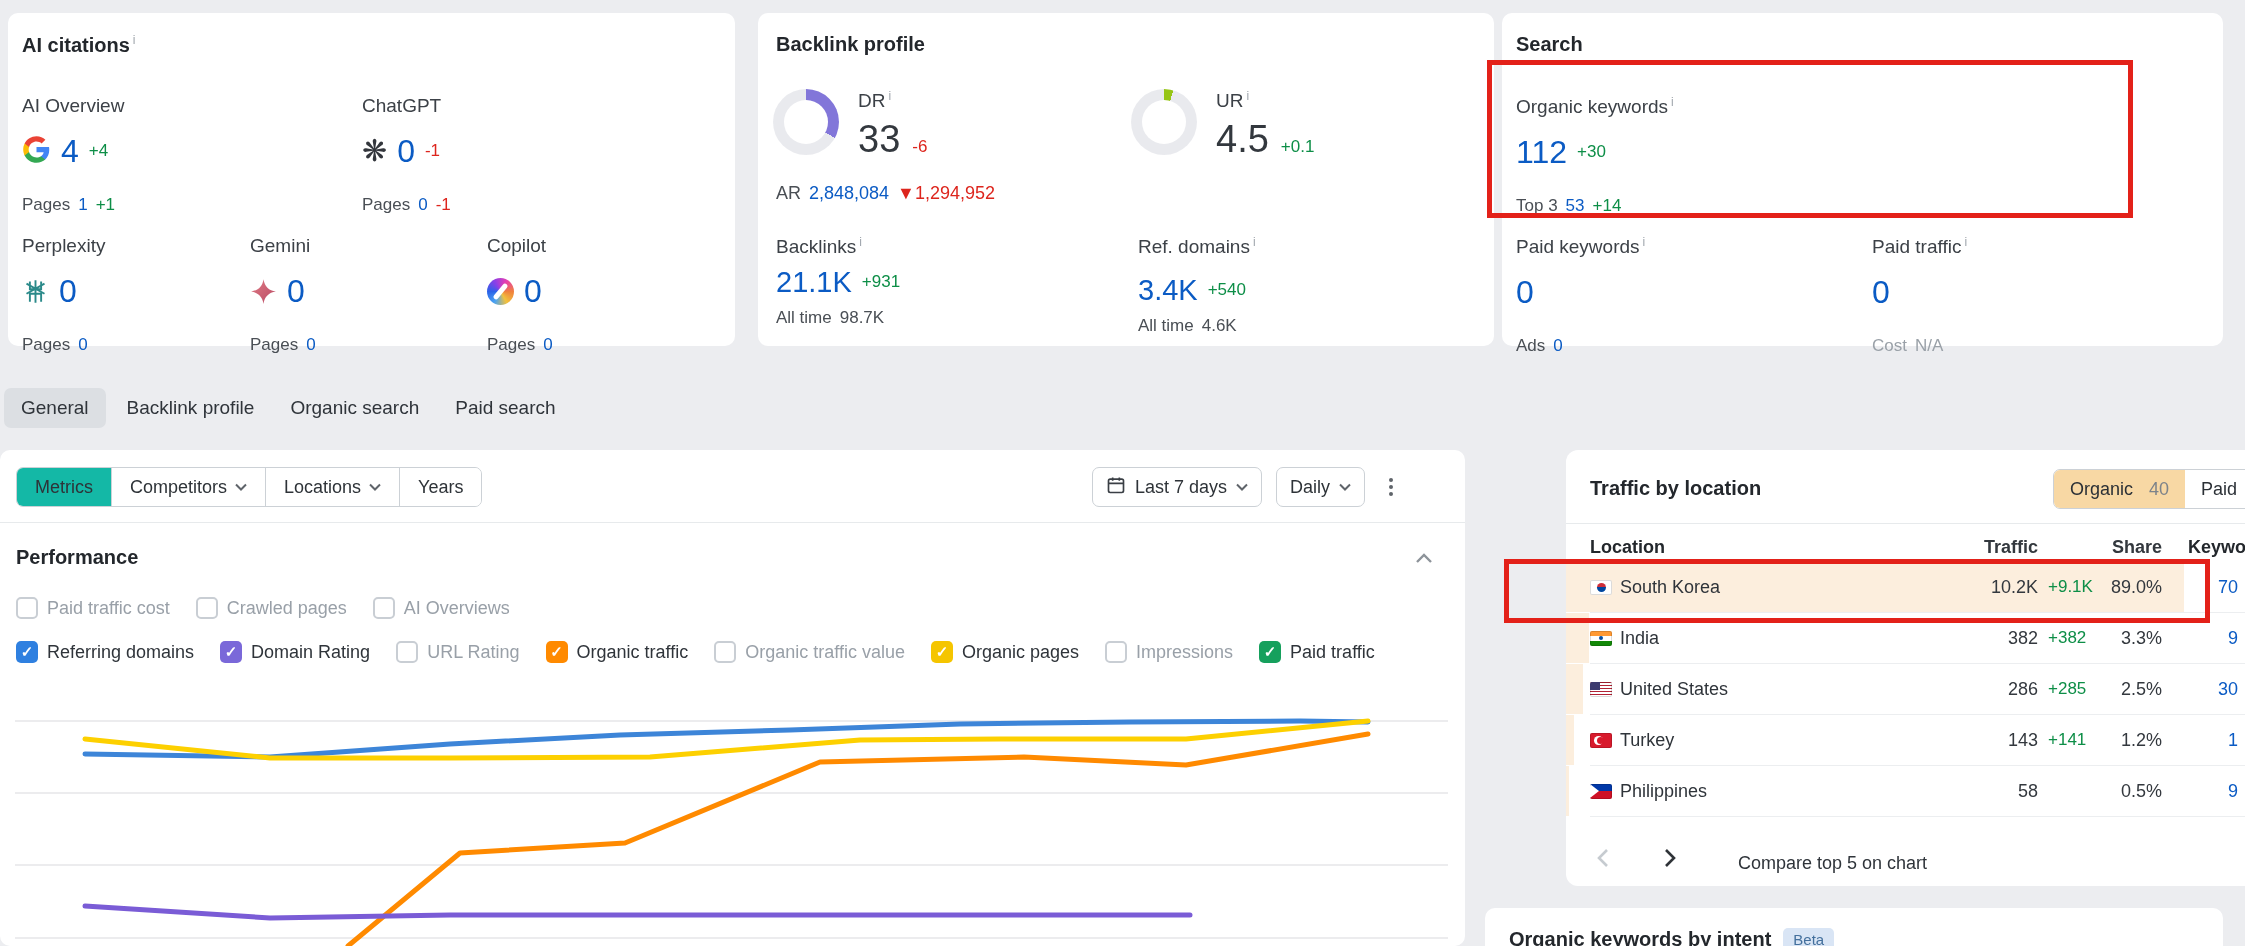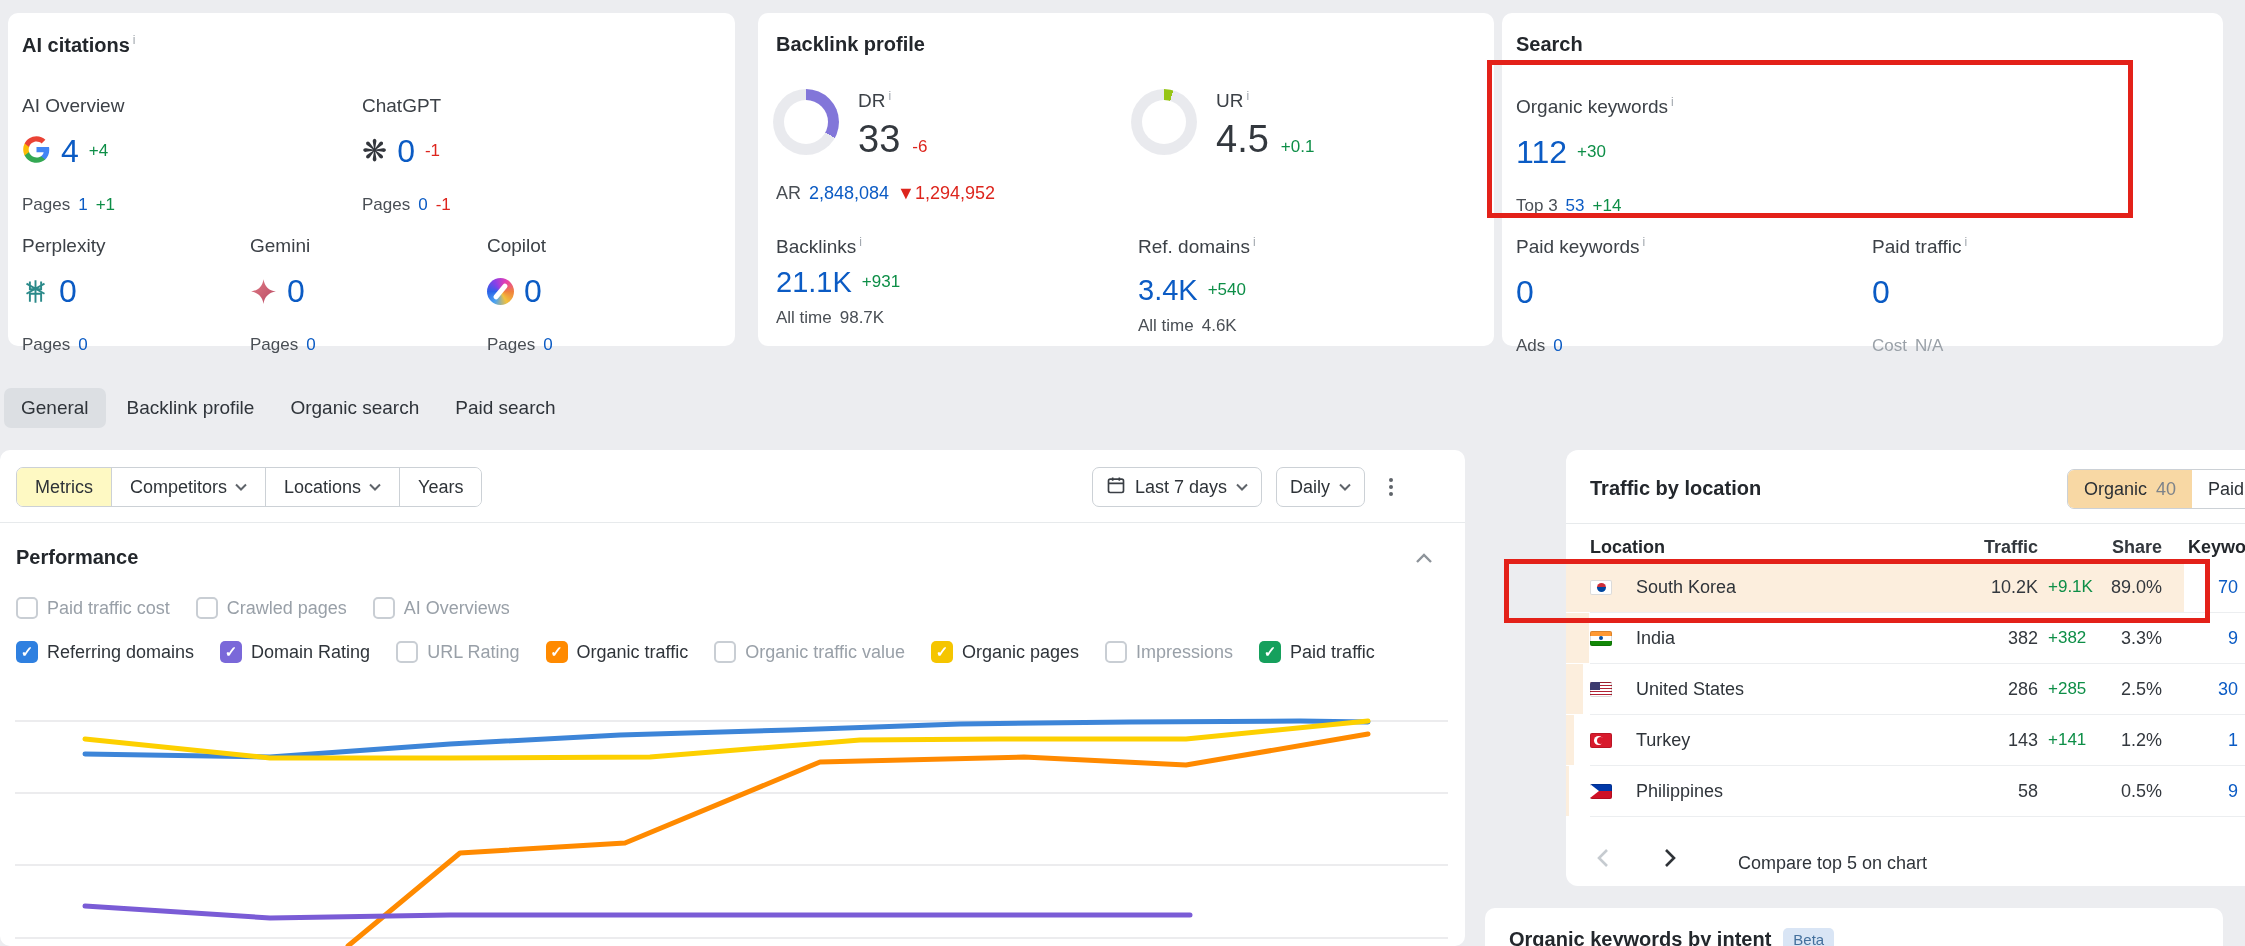--- a/index.html
+++ b/index.html
@@ -40,52 +40,52 @@
   
   .tabs{position:absolute;left:4px;top:388px;display:flex;gap:6px;align-items:center}
   .tab{font-size:19px;color:#2f343a;padding:9px 15px;border-radius:7px;cursor:pointer}
   .tab.active{background:#dcdfe3;padding:9px 17px}
   
   .main-panel{position:absolute;left:0;top:450px;width:1465px;height:496px;background:#fff;border-radius:10px}
   .toolbar{position:absolute;left:0;top:0;width:100%;height:72px;border-bottom:1px solid #e7eaec}
   .seg-group{position:absolute;left:16px;top:17px;display:flex;border:1px solid #ccd1d6;border-radius:7px;background:#fff;height:38px;overflow:hidden}
   .seg{display:flex;align-items:center;gap:8px;padding:0 18px;font-size:18px;color:#2e3338;border-right:1px solid #ccd1d6;cursor:pointer;background:#fff}
   .seg:last-child{border-right:none}
-  .seg.hl{background:#fef9c3}
+  .seg.hl{background:#14b8a6}
   .tb-right{position:absolute;right:62px;top:17px;display:flex;align-items:center;gap:14px}
   .btn{display:flex;align-items:center;gap:9px;padding:0 13px;height:38px;border:1px solid #ccd1d6;border-radius:7px;background:#fff;font-size:18px;color:#2e3338;cursor:pointer}
   .kebab{display:flex;flex-direction:column;gap:3px;padding:6px 10px;cursor:pointer}
   .kebab i{width:4px;height:4px;border-radius:50%;background:#5f646a}
   .chev{display:inline-flex}
   .section-title{position:absolute;left:16px;top:96px;font-size:20px;font-weight:bold;color:#23272c}
   .collapse{position:absolute;right:32px;top:100px;cursor:pointer}
   .cb-rows{position:absolute;left:16px;top:136px}
   .cb-row{display:flex;gap:26px;height:44px;align-items:center}
   .cb{display:flex;align-items:center;gap:9px;cursor:pointer}
   .cb-box{position:relative;width:22px;height:22px;border-radius:5px;border:2px solid #c9ced4;background:#fff;box-sizing:border-box}
   .cb-box.on{border:none}
   .cb-box.on::after{content:"✓";position:absolute;inset:0;display:flex;align-items:center;justify-content:center;color:#fff;font-size:15px;font-weight:bold}
   .cb-label{font-size:18px;color:#2f343a}
   .cb.off .cb-label{color:#99a0a8}
   #perf-chart{position:absolute;left:0;top:240px}
   
   .right-panel{position:absolute;left:1566px;top:450px;width:738px;height:436px;background:#ffffff;border-radius:12px}
   .rp-title{position:absolute;left:24px;top:27px;font-size:20px;font-weight:bold;color:#23272c}
   .toggle{position:absolute;right:24px;top:19px;display:flex;border:1px solid #ccd1d6;border-radius:7px;height:38px;overflow:hidden}
-  .tg-seg{display:flex;align-items:center;gap:9px;padding:0 16px;font-size:18px;cursor:pointer;background:#fff}
+  .tg-seg{display:flex;align-items:center;gap:16px;padding:0 16px;font-size:18px;cursor:pointer;background:#fff}
   .tg-seg.hl{background:#f8d8a4}
   .tg-count{color:#7d838a}
   .rp-divider{position:absolute;left:0;top:73px;width:100%;border-top:1px solid #e7eaec}
   .t-grid{display:grid;grid-template-columns:338px 110px 70px 80px 50px 46px;align-items:center}
   .t-head{position:absolute;left:24px;right:20px;top:82px;height:30px;font-size:18px;font-weight:bold;color:#23272c}
   .t-rows{position:absolute;left:0;top:112px;width:100%}
   .t-row{position:relative;height:50px;margin:0 20px 0 24px;border-bottom:1px solid #eceef0;cursor:pointer}
   .t-bar{position:absolute;left:-24px;top:0;bottom:0;background:#fceedd;z-index:0}
   .t-cells{position:relative;z-index:1;height:100%}
-  .t-name{display:flex;align-items:center;gap:24px;font-size:18px;color:#2f343a}
+  .t-name{display:flex;align-items:center;gap:8px;font-size:18px;color:#2f343a}
   .num{text-align:right;font-size:18px;color:#33383e}
   .diffcell{padding-left:10px;font-size:17px}
   .sharecell{text-align:right;padding-right:26px;font-size:18px;color:#33383e}
   .kwcell{text-align:right;font-size:18px;color:#0b5bc4}
   .t-head .kwhead{grid-column:5/7;text-align:right;padding-right:14px}
   .pagi{position:absolute;left:24px;top:374px;height:50px;display:flex;align-items:flex-end;gap:43px}
   .pg-btn{padding:6px;cursor:pointer;display:inline-flex}
   .compare{font-size:18px;color:#2f343a;margin-left:12px;cursor:pointer}
   
   .flag{position:relative;width:22px;height:15px;border-radius:2px;box-shadow:inset 0 0 0 1px rgba(0,0,0,.14);flex:0 0 22px;overflow:hidden}

